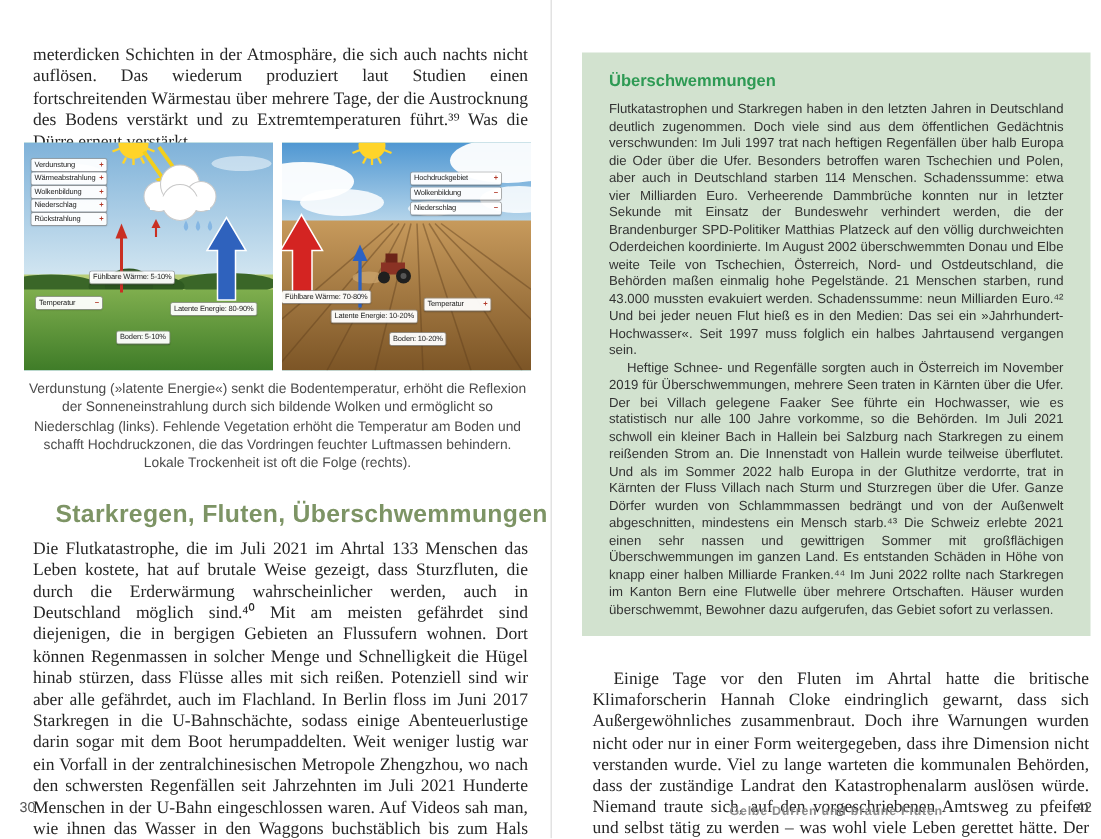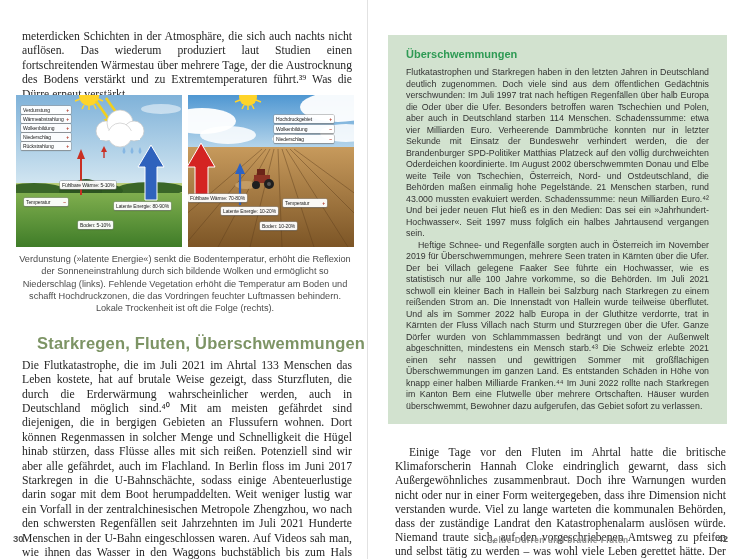--- a/index.html
+++ b/index.html
@@ -64,21 +64,21 @@
   }
   .box-para.indent{text-indent:12px;}
   .body-right{
     margin-top:22px;width:331px;margin-left:7px;
     font-size:11.6px;line-height:14.2px;text-align:justify;text-indent:14px;
   }
 
   
   .pagenum{
     position:absolute;top:533px;
-    font-family:"Liberation Sans", sans-serif;font-size:9.5px;color:#555;font-weight:bold;
+    font-family:"Liberation Sans", sans-serif;font-size:9.5px;color:#555;
   }
   .pagenum.left{left:13px;}
   .pagenum.right{right:6px;}
   .running-title{
     position:absolute;top:535px;left:388px;width:339px;text-align:center;
     font-family:"Liberation Sans", sans-serif;font-size:8.3px;
     letter-spacing:.5px;color:#8c8c8c;font-weight:bold;
   }
 </style>
 </head>

